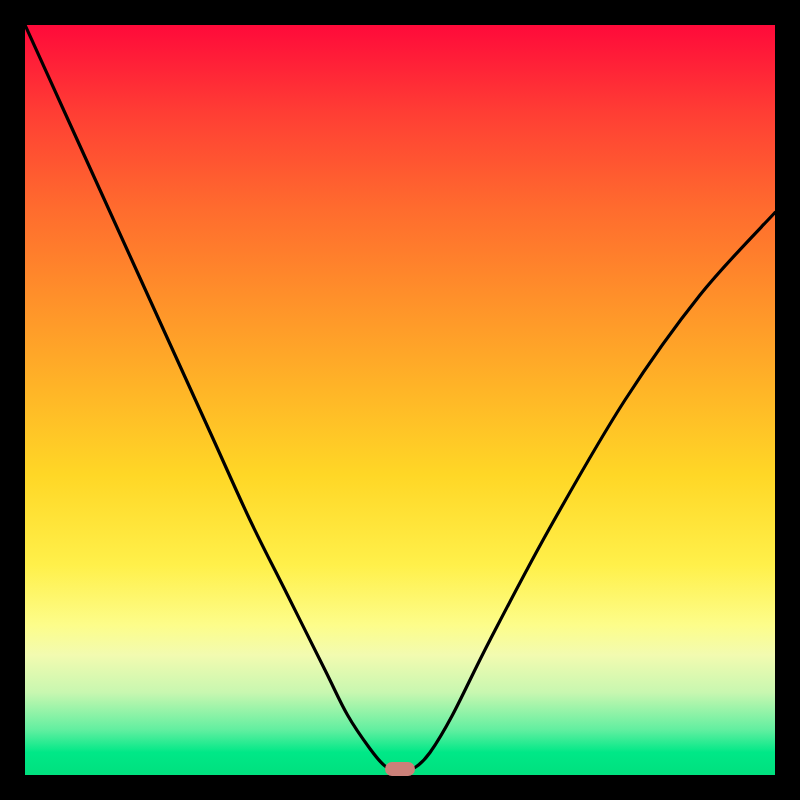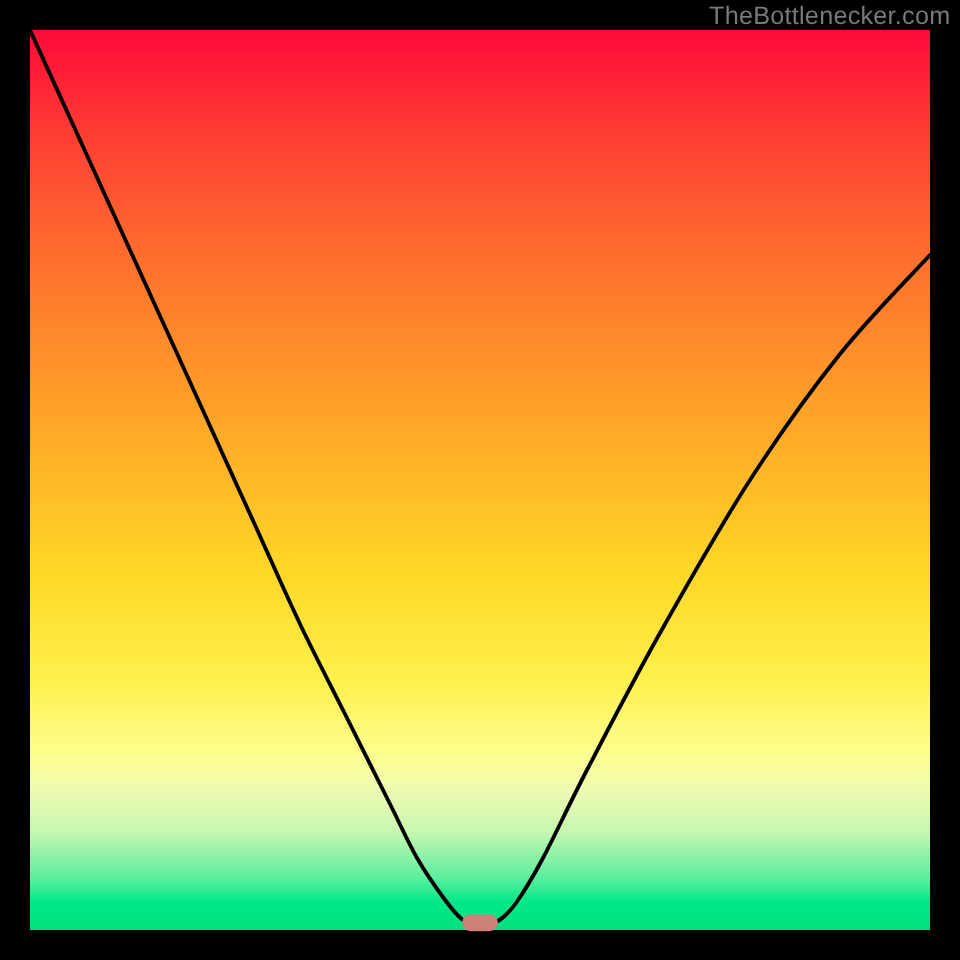--- a/index.html
+++ b/index.html
@@ -74,14 +74,13 @@
 
 <div class="frame">
 
   <div class="plot">
     <svg class="curve" viewBox="0 0 750 750" preserveAspectRatio="none">
       <path fill="none" stroke="#000" stroke-width="3.2" stroke-linecap="round" d="M 0 0 C 6.25 13.75, 25 55, 37.5 82.5 C 50 110, 62.5 137.5, 75 165 C 87.5 192.5, 100 219.99999999999994, 112.5 247.49999999999994 C 125 274.99999999999994, 137.5 302.49999999999994, 150 329.99999999999994 C 162.5 357.49999999999994, 175 385, 187.5 412.5 C 200 440, 212.5 468.75, 225 495 C 237.5 521.25, 250 545, 262.5 570 C 275 595, 290 625, 300 645 C 310 665, 315 676.875, 322.5 690 C 330 703.125, 338.75 715.25, 345 723.75 C 351.25 732.25, 355 737.25, 360 741 C 365 744.75, 370 746, 375 746.25 C 380 746.5, 385 745.625, 390 742.5 C 395 739.375, 398.75 736.25, 405 727.5 C 411.25 718.75, 417.49999999999994 708.75, 427.49999999999994 690 C 437.49999999999994 671.25, 448.75 646.25, 465 615 C 481.25 583.75, 502.5 542.5, 525 502.5 C 547.5 462.5, 575 413.75, 600 375 C 625 336.25, 650 301.25, 675 270 C 700 238.75, 737.5 201.25, 750 187.5"></path>
     </svg>
     <div class="marker" style="left: 375px; top: 744px;"></div>
   </div>
 
-  <div class="watermark">TheBottlenecker.com</div>
 </div>
 
 </body></html>

